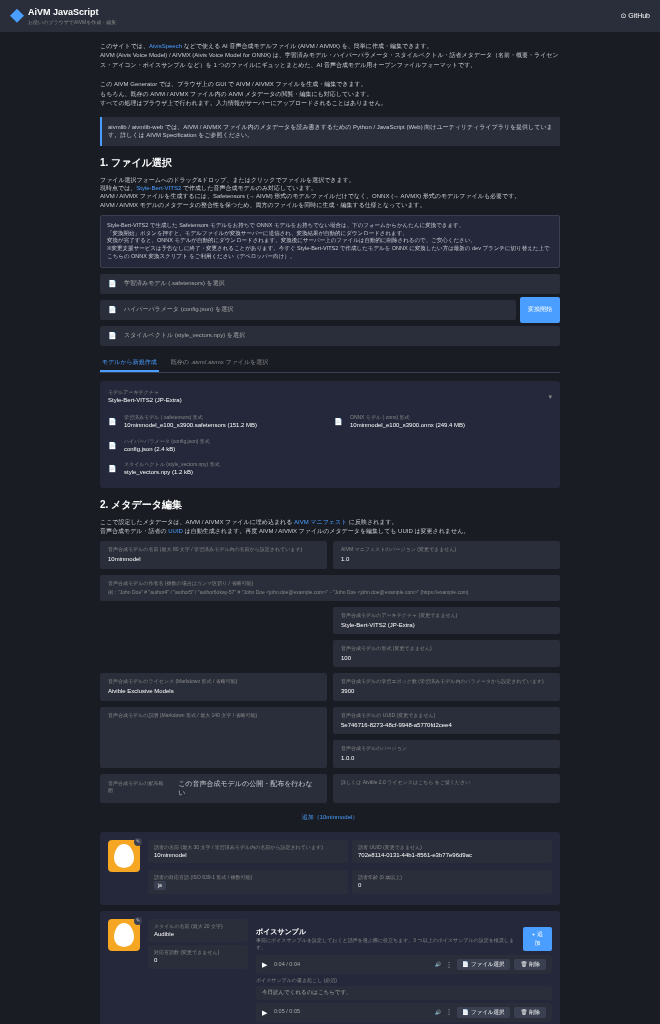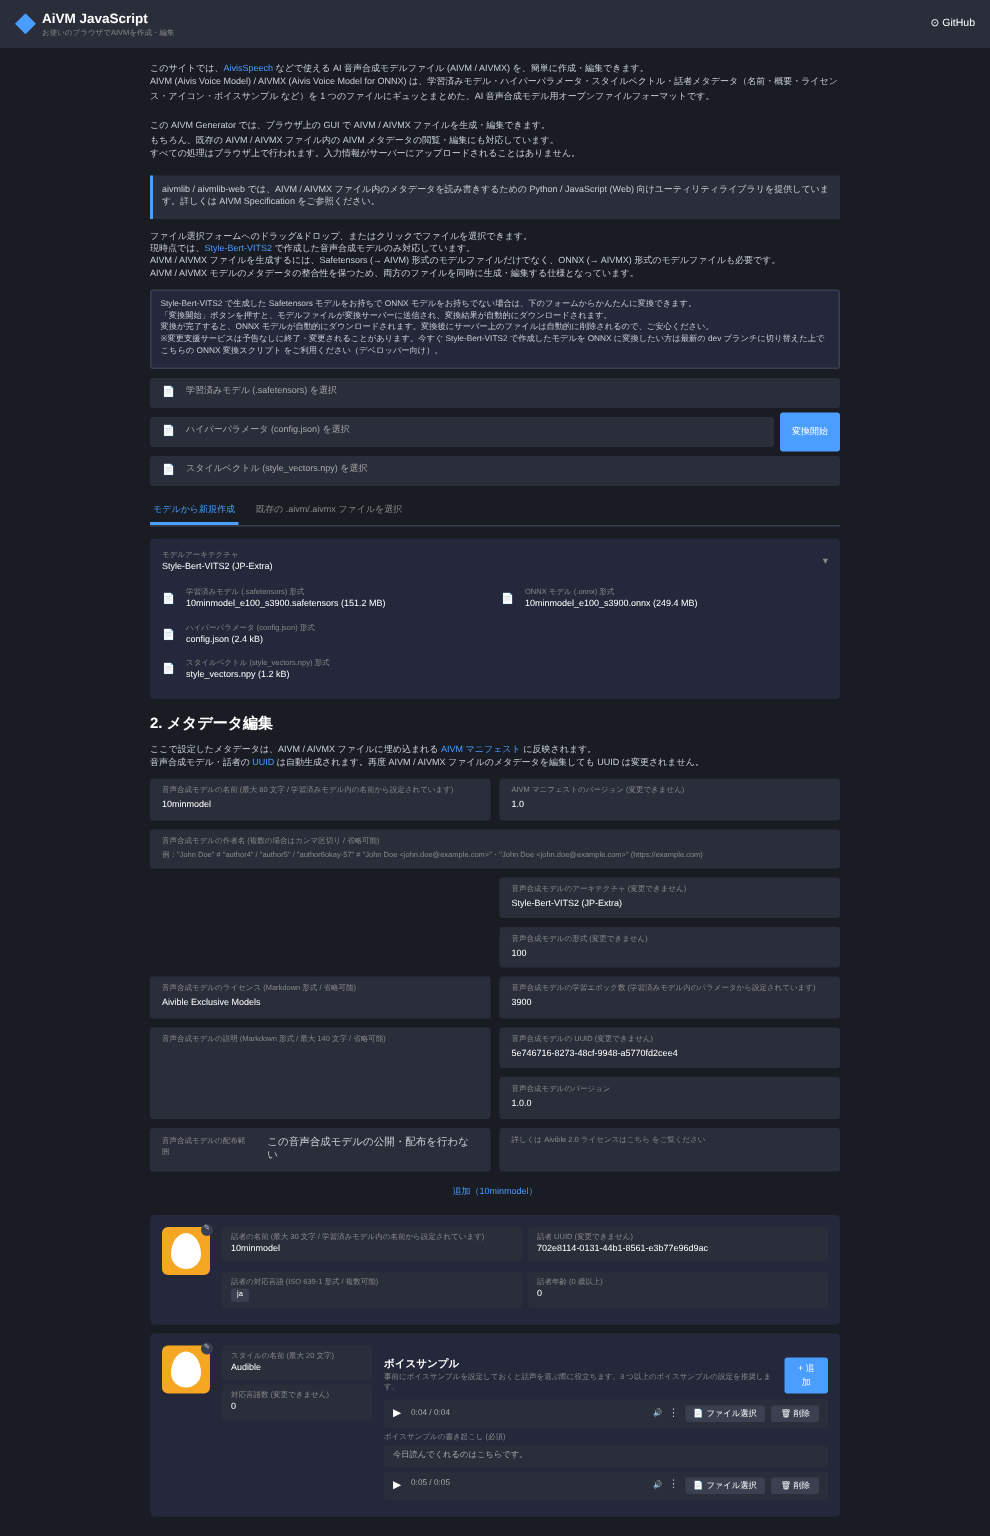--- a/index.html
+++ b/index.html
@@ -84,20 +84,21 @@
     <p><span>このサイトでは、</span><a class="link">AivisSpeech</a><span> などで使える AI 音声合成モデルファイル (AIVM / AIVMX) を、簡単に作成・編集できます。</span></p>
     <p>AIVM (Aivis Voice Model) / AIVMX (Aivis Voice Model for ONNX) は、学習済みモデル・ハイパーパラメータ・スタイルベクトル・話者メタデータ（名前・概要・ライセンス・アイコン・ボイスサンプル など）を 1 つのファイルにギュッとまとめた、AI 音声合成モデル用オープンファイルフォーマットです。</p><br>
     <p>この AIVM Generator では、ブラウザ上の GUI で AIVM / AIVMX ファイルを生成・編集できます。</p>
     <p>もちろん、既存の AIVM / AIVMX ファイル内の AIVM メタデータの閲覧・編集にも対応しています。</p>
     <p>すべての処理はブラウザ上で行われます。入力情報がサーバーにアップロードされることはありません。</p>
   </div>
   <div class="info-box">
     <span class="link">aivmlib / aivmlib-web</span><span> では、AIVM / AIVMX ファイル内のメタデータを読み書きするための Python / JavaScript (Web) 向けユーティリティライブラリを提供しています。詳しくは </span><a class="link">AIVM Specification</a><span> をご参照ください。</span>
   </div>
 
+  <h2>1. ファイル選択</h2>
   <div class="desc">
     <p>ファイル選択フォームへのドラッグ&amp;ドロップ、またはクリックでファイルを選択できます。</p>
     <p><span>現時点では、</span><span class="link">Style-Bert-VITS2</span><span> で作成した音声合成モデルのみ対応しています。</span></p>
     <p>AIVM / AIVMX ファイルを生成するには、Safetensors (→ AIVM) 形式のモデルファイルだけでなく、ONNX (→ AIVMX) 形式のモデルファイルも必要です。</p>
     <p>AIVM / AIVMX モデルのメタデータの整合性を保つため、両方のファイルを同時に生成・編集する仕様となっています。</p>
   </div>
   <div class="note-box" style="white-space:pre-line">Style-Bert-VITS2 で生成した Safetensors モデルをお持ちで ONNX モデルをお持ちでない場合は、下のフォームからかんたんに変換できます。
 「変換開始」ボタンを押すと、モデルファイルが変換サーバーに送信され、変換結果が自動的にダウンロードされます。
 変換が完了すると、ONNX モデルが自動的にダウンロードされます。変換後にサーバー上のファイルは自動的に削除されるので、ご安心ください。
 ※変更支援サービスは予告なしに終了・変更されることがあります。今すぐ Style-Bert-VITS2 で作成したモデルを ONNX に変換したい方は最新の dev ブランチに切り替えた上でこちらの ONNX 変換スクリプト をご利用ください（デベロッパー向け）。</div>

